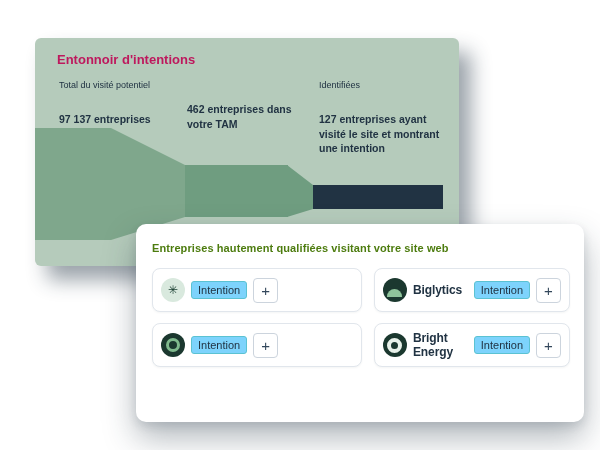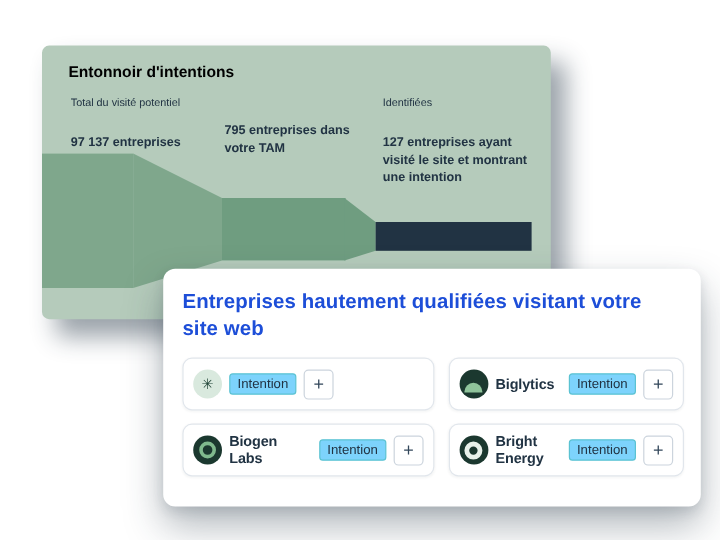--- a/index.html
+++ b/index.html
@@ -18,42 +18,42 @@
     left: 35px; top: 38px;
     width: 424px; height: 228px;
     background: #b5cbbb;
     border-radius: 6px;
     box-shadow: 12px 14px 20px rgba(33,51,67,0.45);
     overflow: hidden;
   }
   .funnel-svg { position: absolute; left: 0; top: 0; width: 424px; height: 228px; }
   .funnel-title {
     position: absolute; left: 22px; top: 14px;
-    font-size: 13px; font-weight: 700; color: #000000;
+    font-size: 13px; font-weight: 700; color: #be185d;
   }
   .fcol { position: absolute; top: 42px; color: #213343; }
   .fcol1 { left: 24px;  width: 114px; }
   .fcol2 { left: 152px; width: 118px; }
   .fcol3 { left: 284px; width: 130px; }
   .fcol-label { font-size: 9px; white-space: nowrap; }
   .fcol-value { font-size: 10.5px; font-weight: 700; margin-top: 22px; line-height: 1.4; }
 
   
   .companies-card {
     position: absolute;
     left: 136px; top: 224px;
     width: 448px; height: 198px;
     background: #ffffff;
     border-radius: 10px;
     box-shadow: 0 16px 32px rgba(33,51,67,0.35), 0 4px 10px rgba(33,51,67,0.12);
     padding: 17px 14px 14px 16px;
     box-sizing: border-box;
   }
   .companies-title {
-    font-size: 17px; font-weight: 700; color: #1d4ed8;
+    font-size: 11px; font-weight: 700; color: #4d7c0f;
     line-height: 1.3; letter-spacing: 0.1px;
     padding-right: 6px;
   }
   .companies-grid {
     margin-top: 13px;
     display: grid;
     grid-template-columns: 212fr 198fr;
     column-gap: 12px;
     row-gap: 11px;
   }
@@ -133,21 +133,21 @@
   </svg>
 
   <div class="funnel-title">Entonnoir d'intentions</div>
 
   <div class="fcol fcol1">
     <div class="fcol-label">Total du visité potentiel</div>
     <div class="fcol-value">97 137 entreprises</div>
   </div>
 
   <div class="fcol fcol2">
-    <div class="fcol-value">795 entreprises dans votre TAM</div>
+    <div class="fcol-value">462 entreprises dans votre TAM</div>
   </div>
 
   <div class="fcol fcol3">
     <div class="fcol-label">Identifiées</div>
     <div class="fcol-value">127 entreprises ayant visité le site et montrant une intention</div>
   </div>
 </div>
 
 <div class="companies-card">
 
@@ -167,21 +167,20 @@
       </span>
       <span class="chip-name">Biglytics</span>
       <span class="badge">Intention</span>
       <button class="plus-btn">+</button>
     </div>
 
     <div class="chip">
       <span class="chip-icon icon-dark">
         <span class="inner-ring-green"></span>
       </span>
-      <span class="chip-name">Biogen Labs</span>
       <span class="badge">Intention</span>
       <button class="plus-btn">+</button>
     </div>
 
     <div class="chip">
       <span class="chip-icon icon-dark">
         <span class="inner-ring-light"></span>
       </span>
       <span class="chip-name">Bright Energy</span>
       <span class="badge">Intention</span>

